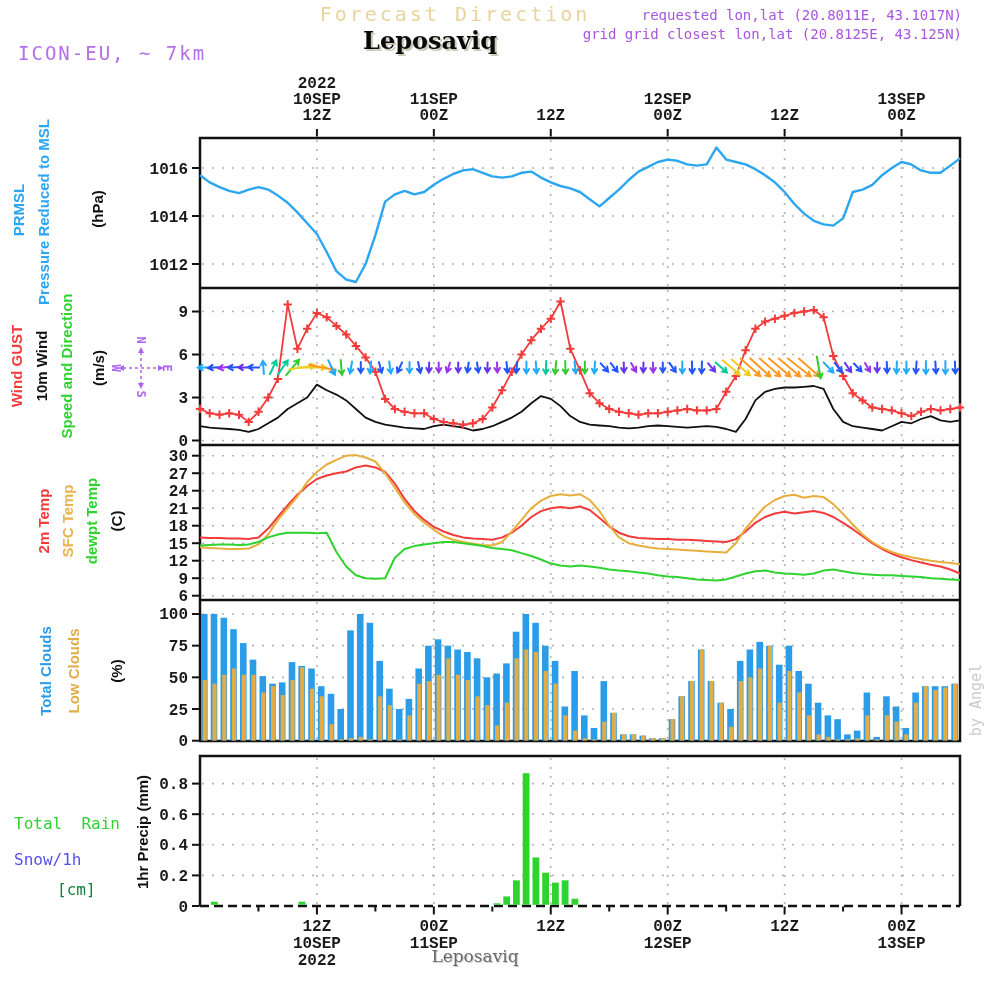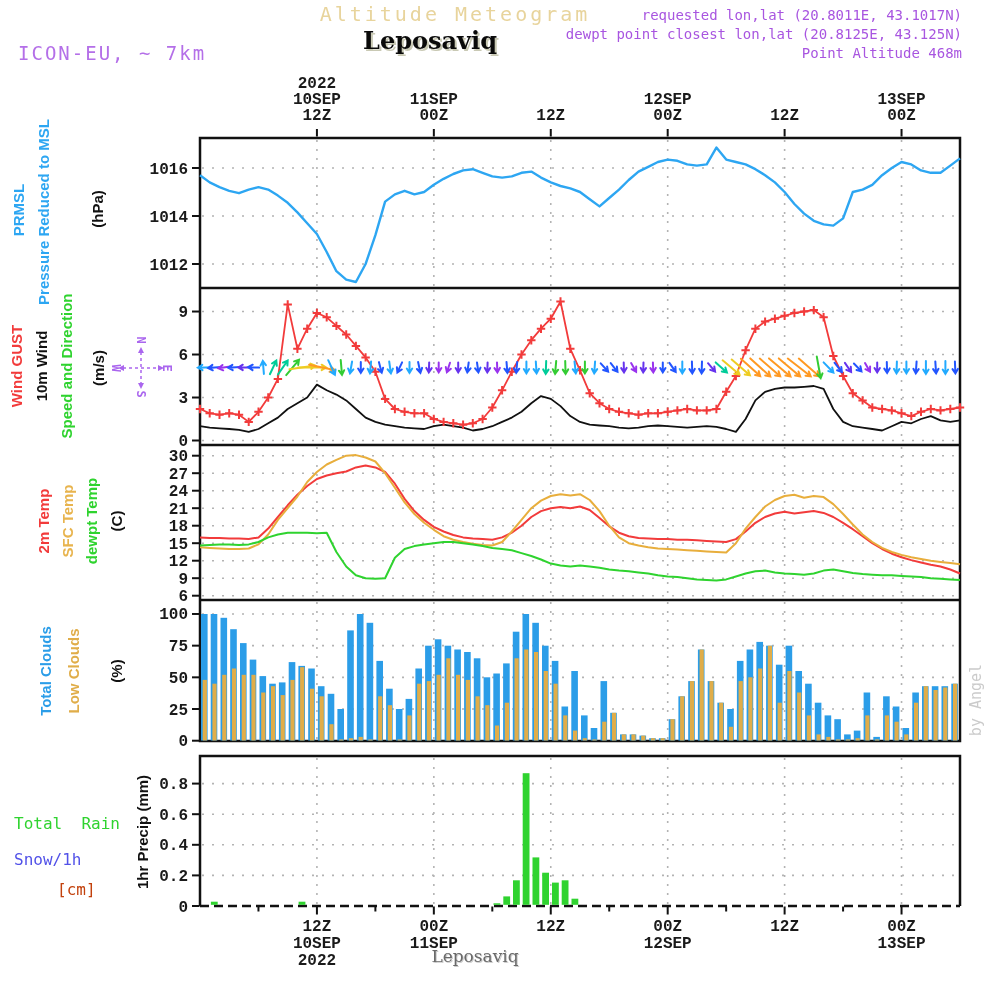--- a/index.html
+++ b/index.html
@@ -27,26 +27,25 @@
   #chart-svg text.tick-label{font-size:16px;}
   #chart-svg text.time-label{font-size:16px;}
   #chart-svg text.compass-letter{font-size:12px;fill:#aa66ee;
              font-family:"DejaVu Sans Mono",monospace;}
 </style>
 </head>
 <body>
 
 <div id="root">
 
-  <div class="hlabel" id="forecast-title">Altitude Meteogram</div>
+  <div class="hlabel" id="forecast-title">Forecast Direction</div>
   <div class="hlabel" id="station-title">Leposaviq</div>
   <div class="abs" id="meta-block">
     <div>requested lon,lat (20.8011E, 43.1017N)</div>
-    <div>dewpt point closest lon,lat (20.8125E, 43.125N)</div>
-    <div>Point Altitude 468m</div>
+    <div>grid grid closest lon,lat (20.8125E, 43.125N)</div>
   </div>
   <div class="hlabel" id="model-label">ICON-EU, ~ 7km</div>
 
   <div class="vlabel" style="left:18px;top:210px;color:#2da6f2;">PRMSL</div>
   <div class="vlabel" style="left:43px;top:212px;color:#2da6f2;">Pressure Reduced to MSL</div>
   <div class="vlabel" style="left:97px;top:209px;color:#111;">(hPa)</div>
 
   <div class="vlabel" style="left:16px;top:366px;color:#f23b3b;">Wind GUST</div>
   <div class="vlabel" style="left:41px;top:366px;color:#111;">10m Wind</div>
   <div class="vlabel" style="left:66px;top:366px;color:#2fd32f;">Speed and Direction</div>
@@ -56,21 +55,21 @@
   <div class="vlabel" style="left:67px;top:521px;color:#e8b44e;">SFC Temp</div>
   <div class="vlabel" style="left:91px;top:521px;color:#2fd32f;">dewpt Temp</div>
   <div class="vlabel" style="left:116px;top:521px;color:#111;">(C)</div>
 
   <div class="vlabel" style="left:45px;top:671px;color:#2b9de8;">Total Clouds</div>
   <div class="vlabel" style="left:73px;top:671px;color:#e0ad49;">Low Clouds</div>
   <div class="vlabel" style="left:116px;top:671px;color:#111;">(%)</div>
 
   <div class="hlabel p5label" style="left:14px;top:808px;color:#2fd32f;margin-top:6px;">Total  Rain</div>
   <div class="hlabel p5label" style="left:14px;top:850px;color:#5151e8;">Snow/1h</div>
-  <div class="hlabel p5label" style="left:57px;top:880px;color:#c2410c;">[cm]</div>
+  <div class="hlabel p5label" style="left:57px;top:880px;color:#15803d;">[cm]</div>
   <div class="vlabel" style="left:142px;top:832px;color:#111;">1hr Precip (mm)</div>
 
   <div class="hlabel" id="footer-station">Leposaviq</div>
   <div class="vlabel" id="watermark">by Angel</div>
 
   <svg id="chart-svg" width="1000" height="1000" viewBox="0 0 1000 1000">
       <g>
         <line x1="316.9230769230769" y1="140" x2="316.9230769230769" y2="286" stroke="#b3b3b3" stroke-width="1.6" stroke-dasharray="2 7"></line>
         <line x1="433.8461538461538" y1="140" x2="433.8461538461538" y2="286" stroke="#b3b3b3" stroke-width="1.6" stroke-dasharray="2 7"></line>
         <line x1="550.7692307692307" y1="140" x2="550.7692307692307" y2="286" stroke="#b3b3b3" stroke-width="1.6" stroke-dasharray="2 7"></line>

